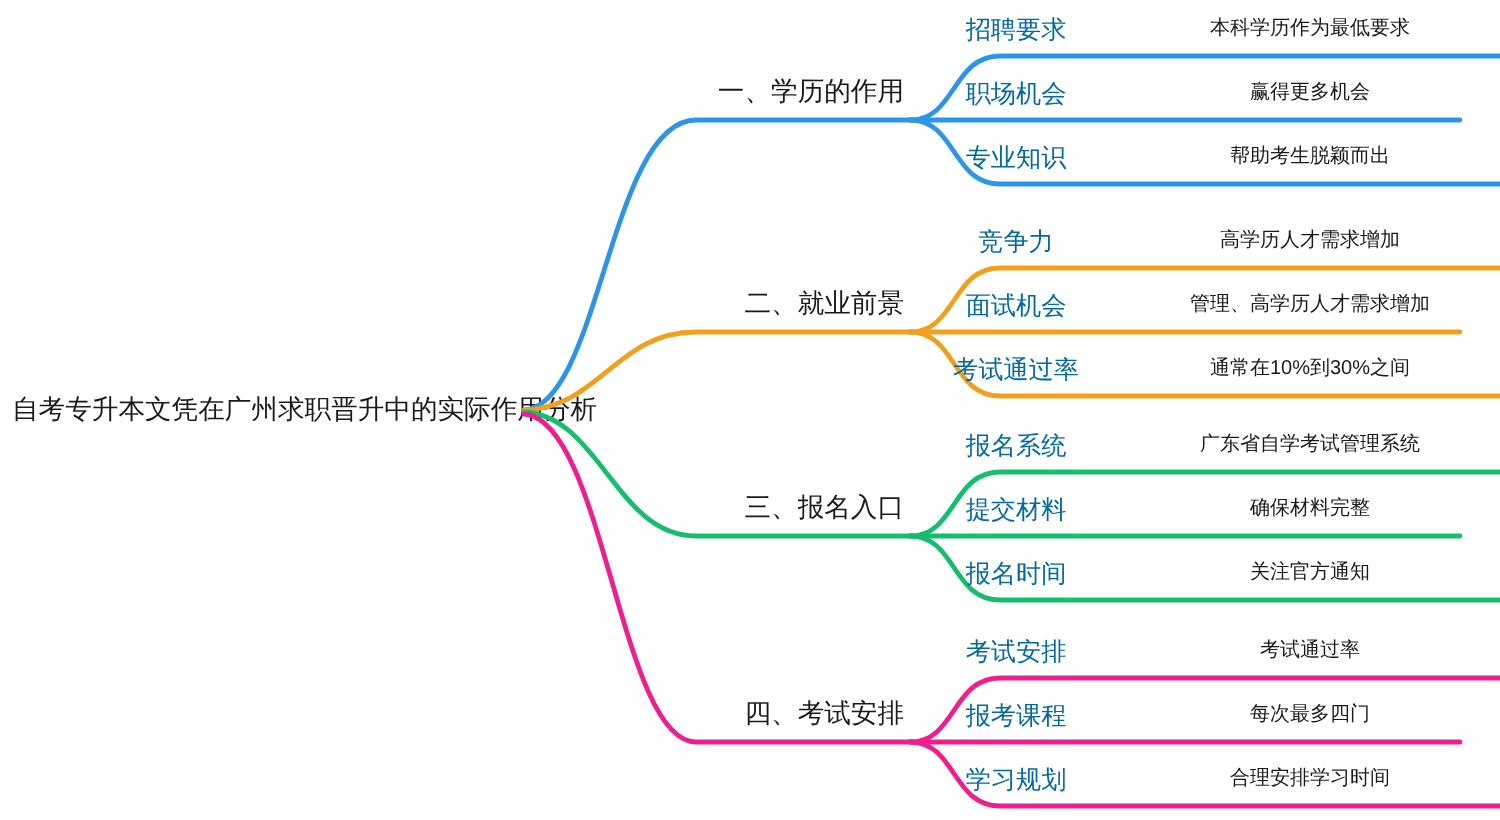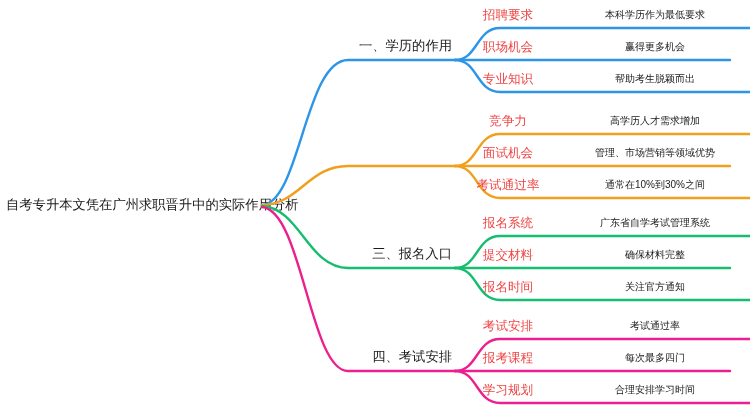--- a/index.html
+++ b/index.html
@@ -33,21 +33,21 @@
   
   .branch-label{
     position:absolute;font-size:13.3px;color:#1a1a1a;
     white-space:nowrap;text-align:right;
   }
 
   
   .leaf{position:absolute;height:22px;}
   .leaf-key{
     position:absolute;left:0;top:0;width:104px;
-    text-align:center;font-size:12.6px;color:#ef4444;
+    text-align:center;font-size:12.6px;color:#0369a1;
     white-space:nowrap;line-height:22px;
   }
   .leaf-val{
     position:absolute;left:104px;top:0;width:190px;
     text-align:center;font-size:10px;color:#1a1a1a;
     white-space:nowrap;line-height:22px;
   }
 </style>
 </head>
 <body>
@@ -82,20 +82,21 @@
 
     <g fill="none" stroke="#ED1F8F" stroke-width="2.4" stroke-linecap="round">
       <path d="M262,207 C302,210 310,371 348,371 L455,371"></path>
       <path d="M455,371 C478,371 476,339 500,339 L750,339"></path>
       <path d="M455,371 L730,371"></path>
       <path d="M455,371 C478,371 476,403 500,403 L750,403"></path>
     </g>
   </svg>
 
   <div class="branch-label" style="left:352px;top:37px;width:100px;">一、学历的作用</div>
+  <div class="branch-label" style="left:352px;top:143px;width:100px;">二、就业前景</div>
   <div class="branch-label" style="left:352px;top:245px;width:100px;">三、报名入口</div>
   <div class="branch-label" style="left:352px;top:348px;width:100px;">四、考试安排</div>
 
   <div class="leaf" style="left:456px;top:4px;">
     <div class="leaf-key">招聘要求</div>
     <div class="leaf-val">本科学历作为最低要求</div>
   </div>
   <div class="leaf" style="left:456px;top:36px;">
     <div class="leaf-key">职场机会</div>
     <div class="leaf-val">赢得更多机会</div>
@@ -104,21 +105,21 @@
     <div class="leaf-key">专业知识</div>
     <div class="leaf-val">帮助考生脱颖而出</div>
   </div>
 
   <div class="leaf" style="left:456px;top:110px;">
     <div class="leaf-key">竞争力</div>
     <div class="leaf-val">高学历人才需求增加</div>
   </div>
   <div class="leaf" style="left:456px;top:142px;">
     <div class="leaf-key">面试机会</div>
-    <div class="leaf-val">管理、市场营销等领域优势</div>
+    <div class="leaf-val">管理、高学历人才需求增加</div>
   </div>
   <div class="leaf" style="left:456px;top:174px;">
     <div class="leaf-key">考试通过率</div>
     <div class="leaf-val">通常在10%到30%之间</div>
   </div>
 
   <div class="leaf" style="left:456px;top:212px;">
     <div class="leaf-key">报名系统</div>
     <div class="leaf-val">广东省自学考试管理系统</div>
   </div>

